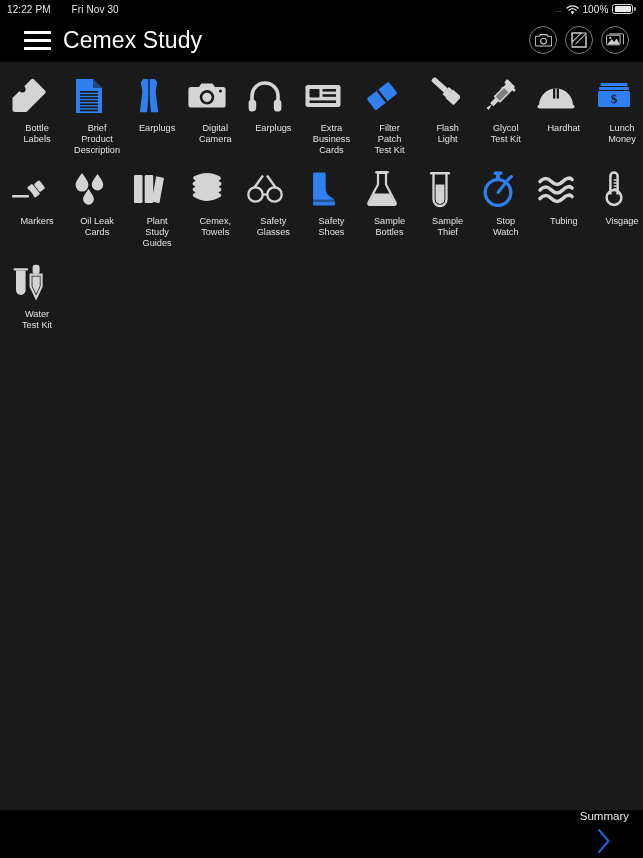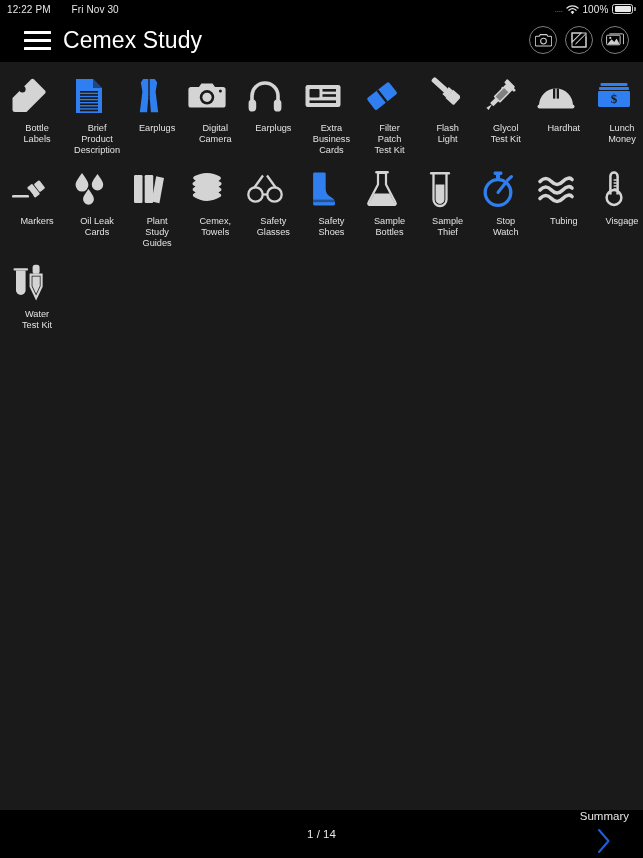--- a/index.html
+++ b/index.html
@@ -485,21 +485,20 @@
             <path d="M23.4 14.6h7.4v9.4l-3.7 7.8-3.7-7.8Z" fill="#d4d4d4"></path>
           </svg>
         </div>
         <div class="item-label">Water
 Test Kit</div>
       </div>
     </div>
 </div>
 
 <div class="footer">
-  <div class="footer-pager">1 / 14</div>
   <div class="footer-next">
     <span class="footer-next-label">Summary</span>
     <span class="chev">
       <svg width="14" height="26" viewBox="0 0 14 26">
         <path d="M2 2 L11.5 13 L2 24" fill="none" stroke="#1e5fd8" stroke-width="2.1" stroke-linecap="round" stroke-linejoin="round"></path>
       </svg>
     </span>
   </div>
 </div>
 

